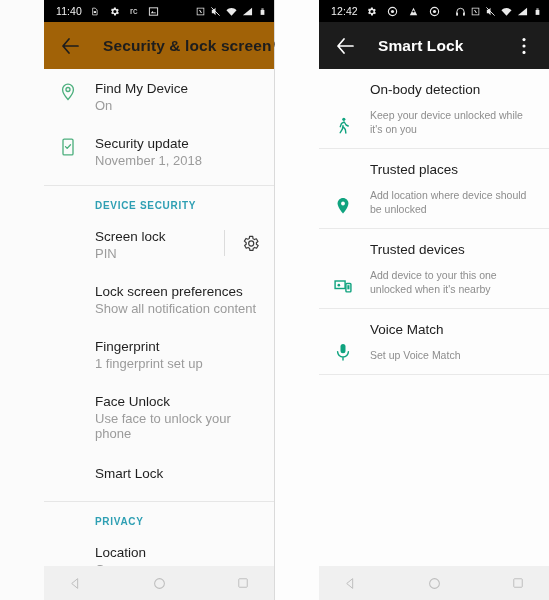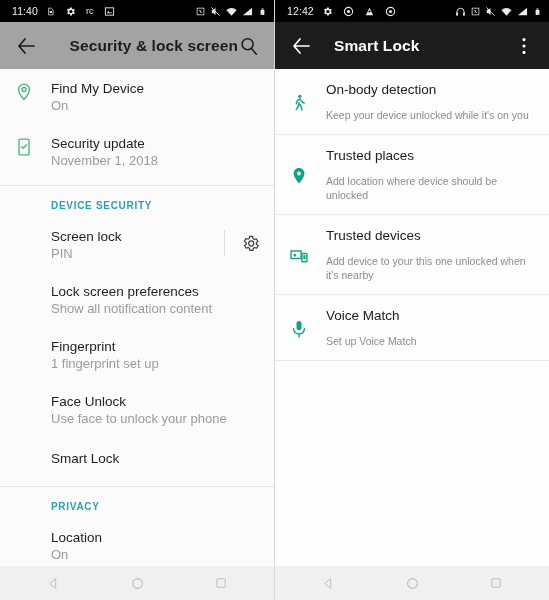--- a/index.html
+++ b/index.html
@@ -5,21 +5,21 @@
   * { margin:0; padding:0; box-sizing:border-box; }
   html,body{
     width:549px; height:600px;
     background:#ffffff;
     font-family:"Liberation Sans", sans-serif;
     overflow:hidden;
   }
   .screens{ display:flex; width:549px; height:600px; }
 
   
-  .phone{ position:relative; height:600px; display:flex; flex-direction:column; }
+  .phone{ position:relative; height:600px; display:flex; flex-direction:column;padding-left:44px; }
   .phone.left{ width:275px; background:#fbfbfb; border-right:1px solid #dadada; }
   .phone.right{ width:274px; background:#fdfdfd; }
 
   
   .statusbar{
     height:22px; background:#000; color:#f2f2f2;
     display:flex; align-items:center;
     padding:0 7px 0 12px; flex:0 0 22px;
   }
   .sb-time{ font-size:10.5px; letter-spacing:.1px; }
@@ -27,21 +27,21 @@
   .sb-spacer{ flex:1; }
   .sb-right-icons{ display:flex; align-items:center; gap:5px; }
   .sb-ico{ width:11px; height:11px; display:block; fill:#eaeaea; }
   .sb-ico.sm{ width:9px; height:9px; }
 
   
   .appbar{
     display:flex; align-items:center;
     flex:0 0 47px; height:47px; padding:0 14px;
   }
-  .appbar.lightbar{ background:#a3a3a3; color:#1d1d1d;text-align:right; }
+  .appbar.lightbar{ background:#a16207; color:#1d1d1d;text-align:right; }
   .appbar.darkbar{ background:#1c1c1c; color:#ffffff; }
   .appbar .back{ width:24px; height:24px; flex:0 0 24px; cursor:pointer; }
   .appbar .back svg{ width:24px; height:24px; display:block; }
   .appbar .title{
     font-size:15.5px; font-weight:bold; letter-spacing:.1px;
     margin-left:21px; flex:1; white-space:nowrap;
   }
   .appbar .action{ width:22px; height:22px; flex:0 0 22px; cursor:pointer; }
   .appbar .action svg{ width:22px; height:22px; display:block; }
 
@@ -65,21 +65,21 @@
     color:#2e9fb3; padding:14px 14px 6px 51px;
   }
   .gear-wrap{
     display:flex; align-items:center; flex:0 0 auto; margin-left:10px; padding-top:2px;
   }
   .vdiv{ width:1px; height:26px; background:#dcdcdc; margin-right:16px; }
   .gear svg{ width:19px; height:19px; display:block; }
 
   
   .content-r{ flex:1; background:#fdfdfd; overflow:hidden; }
-  .rrow{ display:flex; align-items:center; padding:12px 16px 12px 14px; }
+  .rrow{ display:flex; align-items:flex-end; padding:12px 16px 12px 14px; }
   .rrow .ic{ width:20px; flex:0 0 20px; margin-top:3px; margin-right:17px; }
   .rrow .ic svg{ width:20px; height:20px; display:block; }
   .rrow .txt{ flex:1; min-width:0; }
   .rt1{ font-size:13.5px; color:#202020; line-height:17px; }
   .rt2{ font-size:10.5px; color:#8d8d8d; line-height:14px; margin-top:10px; }
   .rsep{ height:1px; background:#e9e9e9; }
 
   
   .navbar{
     flex:0 0 34px; height:34px; background:#f0f0f0;

